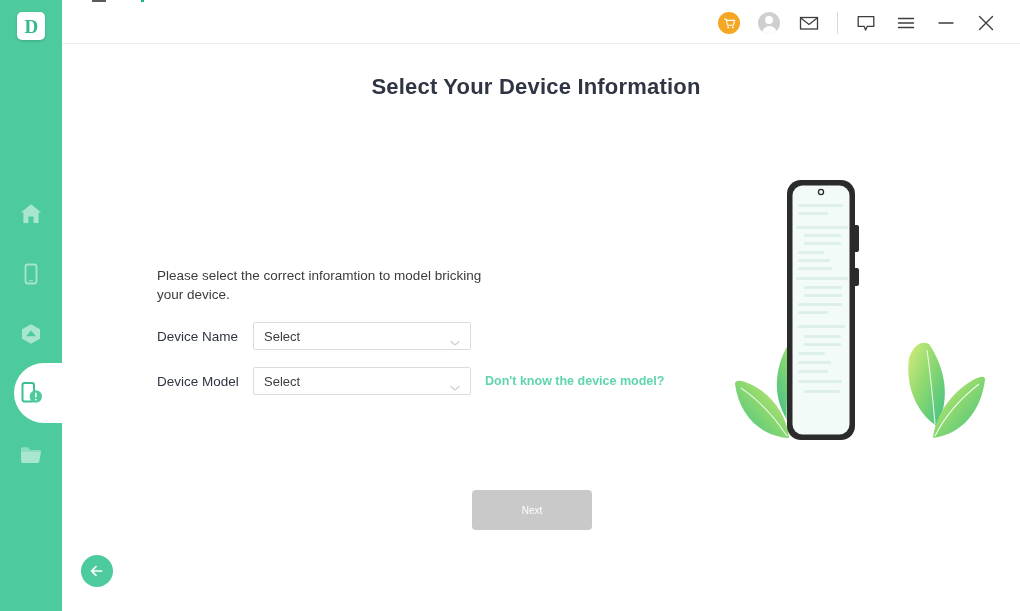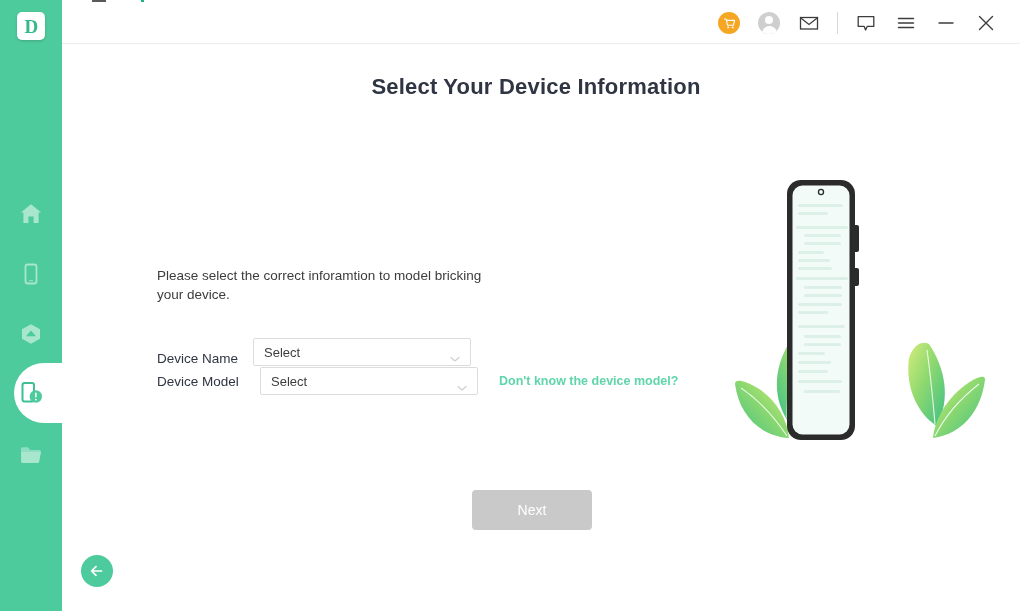--- a/index.html
+++ b/index.html
@@ -182,22 +182,22 @@
     color: #3c3c3c;
     line-height: 19px;
   }
 
   .field-row {
     position: absolute;
     left: 157px;
     display: flex;
     align-items: center;
   }
-  .field-row.r1 { top: 338px; align-items: flex-end; }
-  .field-row.r2 { top: 367px; gap: 7px; }
+  .field-row.r1 { top: 322px; }
+  .field-row.r2 { top: 367px; }
 
   .field-label {
     width: 96px;
     font-size: 13.5px;
     color: #2f3542;
   }
   .select-box {
     position: relative;
     width: 218px; height: 28px;
     border: 1px solid #dcdcdc;
@@ -226,21 +226,21 @@
   }
 
   .next-button {
     position: absolute;
     left: 472px; top: 490px;
     width: 120px; height: 40px;
     border: none;
     border-radius: 4px;
     background: #c9c9c9;
     color: #ffffff;
-    font-size: 14px;
+    font-size: 10px;
     font-family: "Liberation Sans", sans-serif;
     cursor: default;
   }
 
   
   .illustration {
     position: absolute;
     left: 725px; top: 168px;
     width: 270px; height: 295px;
   }

